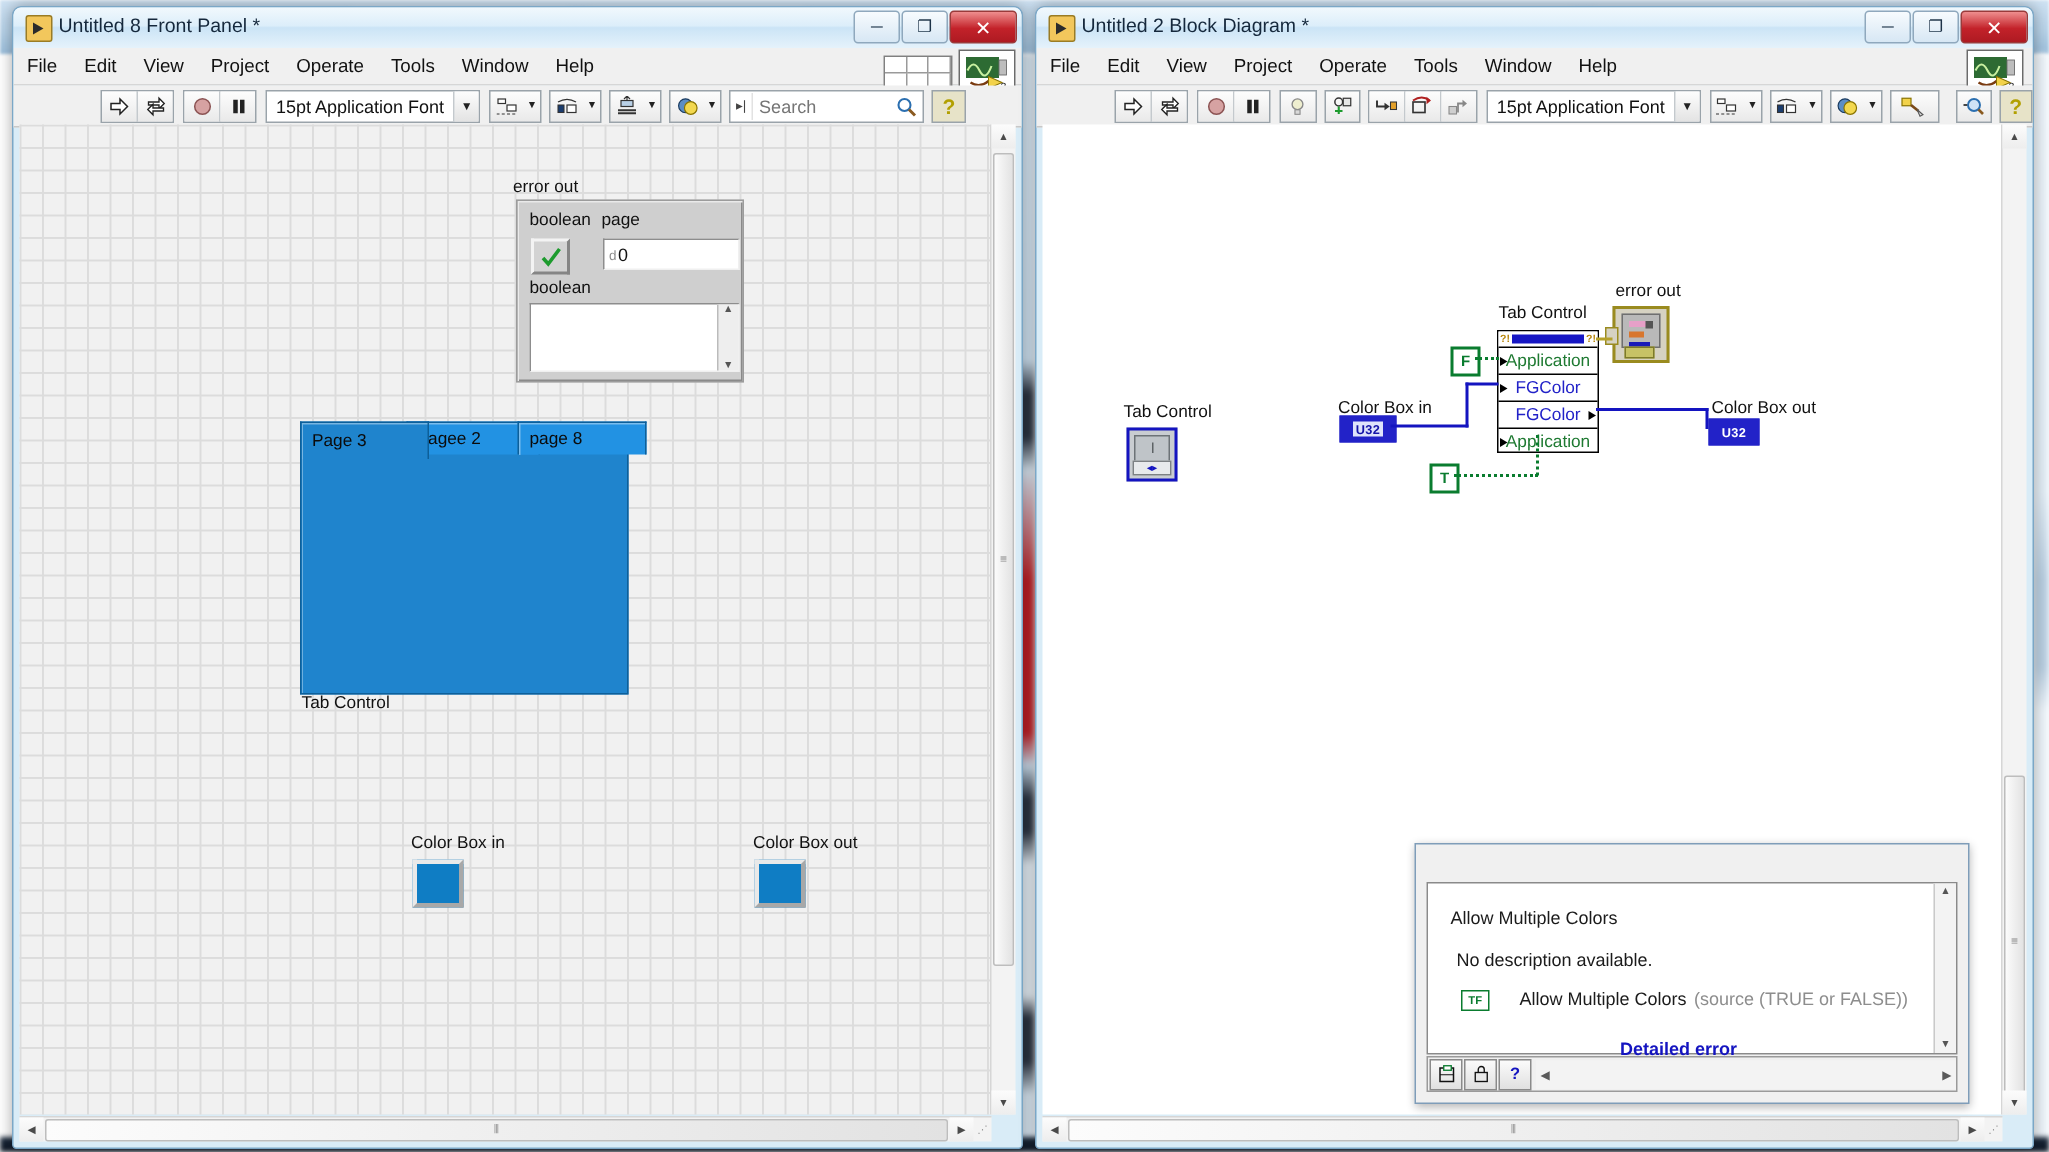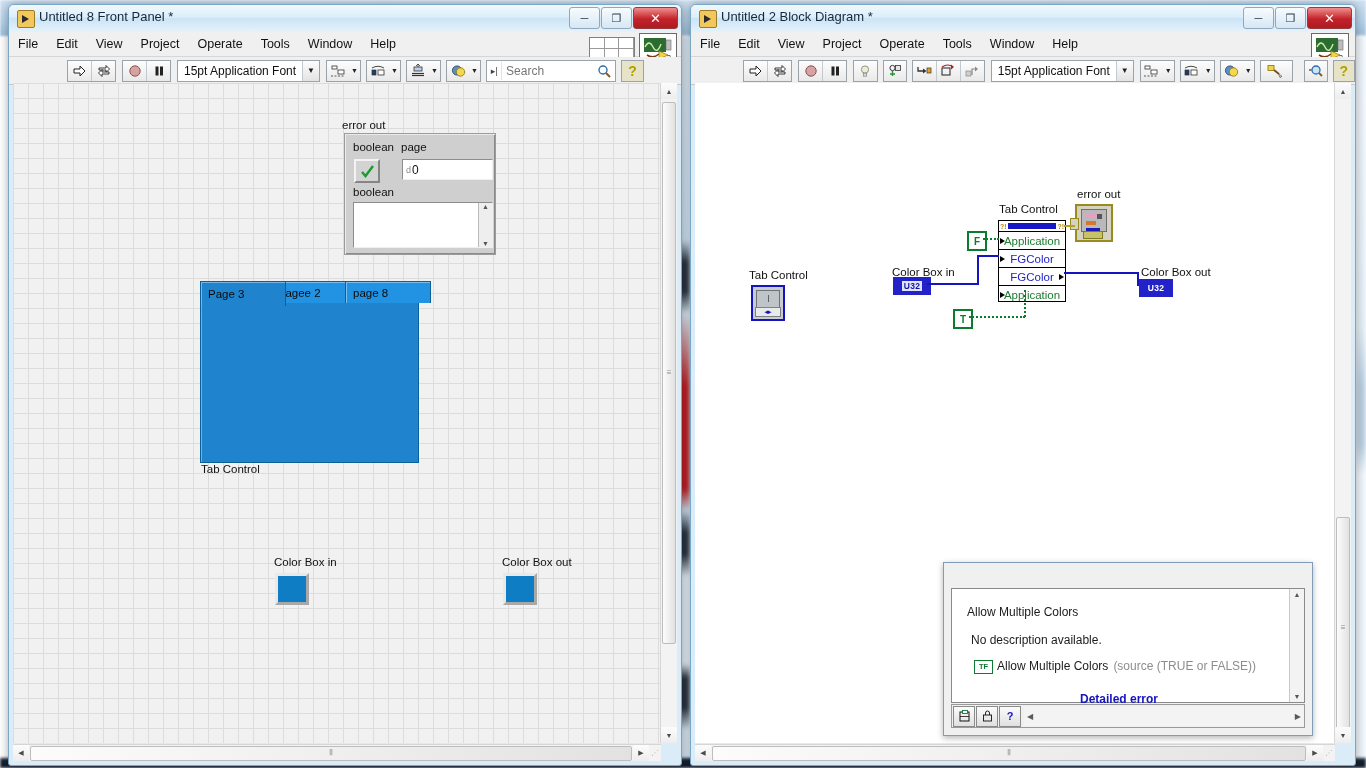--- a/index.html
+++ b/index.html
@@ -186,21 +186,21 @@
      box-shadow:0 2px 6px rgba(0,0,0,.3);}
   .ch-title{height:23px;display:flex;align-items:center;justify-content:space-between;
      padding:0 4px 0 9px;font-size:12.5px;color:#111;}
   .ch-btn{width:15px;height:15px;border:1px solid #8a8a8a;background:linear-gradient(to bottom,#fbfbfb,#e3e3e3);
      display:flex;align-items:center;justify-content:center;font-size:8px;color:#333;}
   .ch-body{position:absolute;left:7px;right:7px;top:25px;bottom:32px;background:#fff;border:1px solid #8a8a8a;}
   .ch-line{position:absolute;font-size:12px;color:#1b1b1b;white-space:nowrap;}
   .ch-dim{color:#8d8d8d;}
   .ch-tf{display:inline-flex;width:17px;height:12px;border:1px solid #0a7c2f;
      align-items:center;justify-content:center;font-size:7.5px;color:#0a7c2f;font-weight:bold;
-     vertical-align:middle;margin-right:4px;background:#fff;}
+     vertical-align:middle;margin-right:20px;background:#fff;}
   .ch-link{position:absolute;font-size:12px;color:#1414c0;text-decoration:underline;font-weight:bold;}
   .ch-vsb{position:absolute;right:0;top:0;width:14px;bottom:0;background:#f3f3f3;border-left:1px solid #c9c9c9;}
   .ch-foot{position:absolute;left:7px;right:7px;bottom:7px;height:22px;background:#f0f0f0;
      border:1px solid #9a9a9a;display:flex;align-items:center;}
   .ch-fbtn{width:20px;height:19px;border:1px solid #8a8a8a;background:linear-gradient(to bottom,#fbfbfb,#e0e0e0);
      margin-left:1px;display:flex;align-items:center;justify-content:center;font-size:11px;color:#1414c0;font-weight:bold;}
   .ch-hsb{flex:1;height:19px;background:#f3f3f3;display:flex;align-items:center;justify-content:space-between;
      margin-left:3px;padding:0 3px;font-size:8px;color:#5a5a5a;}
 </style>
 </head>

